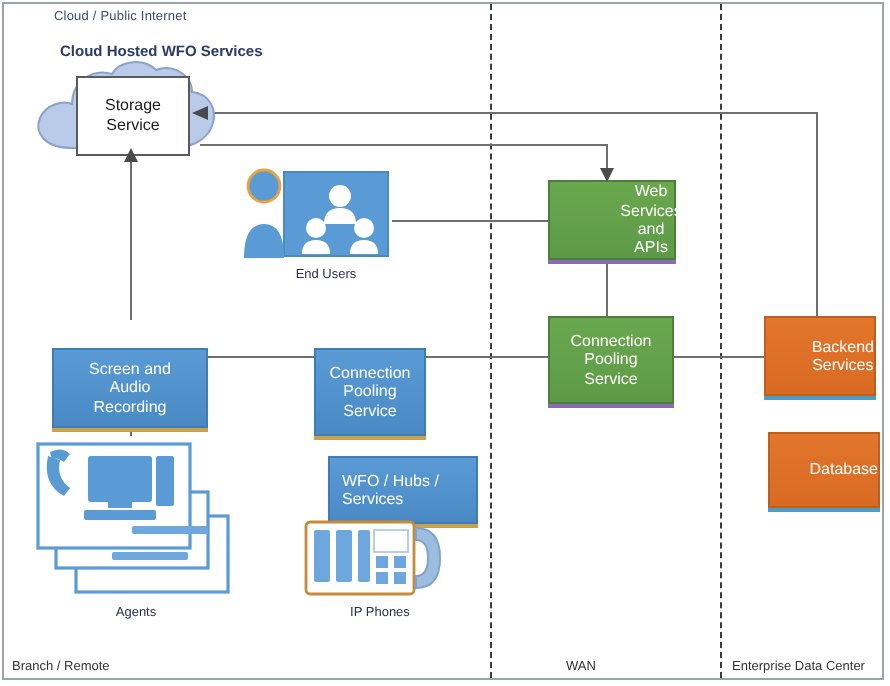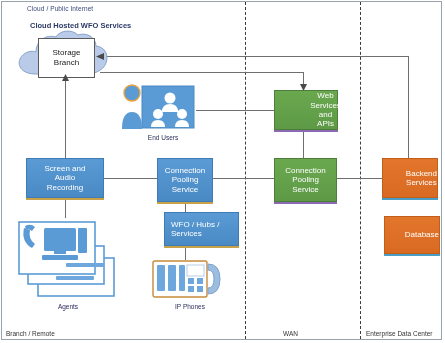--- a/index.html
+++ b/index.html
@@ -10,21 +10,21 @@
 
   .hdr{position:absolute;color:#2b3a67;white-space:nowrap;}
   .hdr1{left:27px;top:5px;font-size:6.5px;letter-spacing:.1px;color:#3a4a7a;}
   .hdr2{left:30px;top:21px;font-size:7.5px;font-weight:bold;color:#2b3a67;}
 
   .divider{position:absolute;top:2px;width:0;border-left:1px dashed #3b3b3b;}
   .zone-label{position:absolute;font-size:6.5px;color:#333;white-space:nowrap;}
 
   .box{position:absolute;box-sizing:border-box;display:flex;align-items:center;justify-content:center;text-align:center;color:#fff;line-height:1.18;}
   .box-blue{background:linear-gradient(180deg,#5b9bd5 0%,#4a8ac4 100%);border:1px solid #3f7cb4;font-size:8px;
-            box-shadow:0 2px 0 0 #c8a24a;}
+            box-shadow:0 2px 0 0 #c8a24a;margin-top:16px;}
   .box-green{background:linear-gradient(180deg,#6aa84f 0%,#5e9a46 100%);border:1px solid #4e7f3a;font-size:8px;
              box-shadow:0 2px 0 0 #8a6ab5;}
   .box-orange{background:linear-gradient(180deg,#e2762b 0%,#d96a22 100%);border:1px solid #c25e1c;font-size:8px;
               box-shadow:0 2px 0 0 #4a9ec4;justify-content:flex-end;}
   .box.left-align{justify-content:flex-start;text-align:left;padding-left:6px;}
 
   .line{position:absolute;background:#6f6f6f;}
   .line-h{height:1px;}
   .line-v{width:1px;}
 
@@ -81,21 +81,21 @@
   <div class="line line-v" style="left:65px;top:198px;height:20px;"></div>
 
   <div class="cloud" style="left:14px;top:28px;">
     <svg width="96" height="62" viewBox="0 0 96 62">
       <path d="M22 46 C8 46 3 38 6 31 C9 24 18 22 22 24 C22 13 32 6 42 9 C46 2 58 1 64 7
                C72 4 82 9 82 18 C91 19 95 27 92 35 C89 43 80 46 72 46 Z" fill="#b9cbe8" stroke="#8aa3c8" stroke-width="1"></path>
     </svg>
   </div>
   <div class="storage-box" style="left:38px;top:38px;width:55px;height:38px;">
     <span style="white-space:pre-line;">Storage
-Branch</span>
+Service</span>
   </div>
 
   <svg style="position:absolute;left:61px;top:74px;" width="9" height="9">
     <path d="M4.5 0 L8 7 L1 7 Z" fill="#4a4a4a"></path>
   </svg>
 
   <svg style="position:absolute;left:96px;top:52px;" width="10" height="9">
     <path d="M0 4.5 L8 1 L8 8 Z" fill="#4a4a4a"></path>
   </svg>
 

